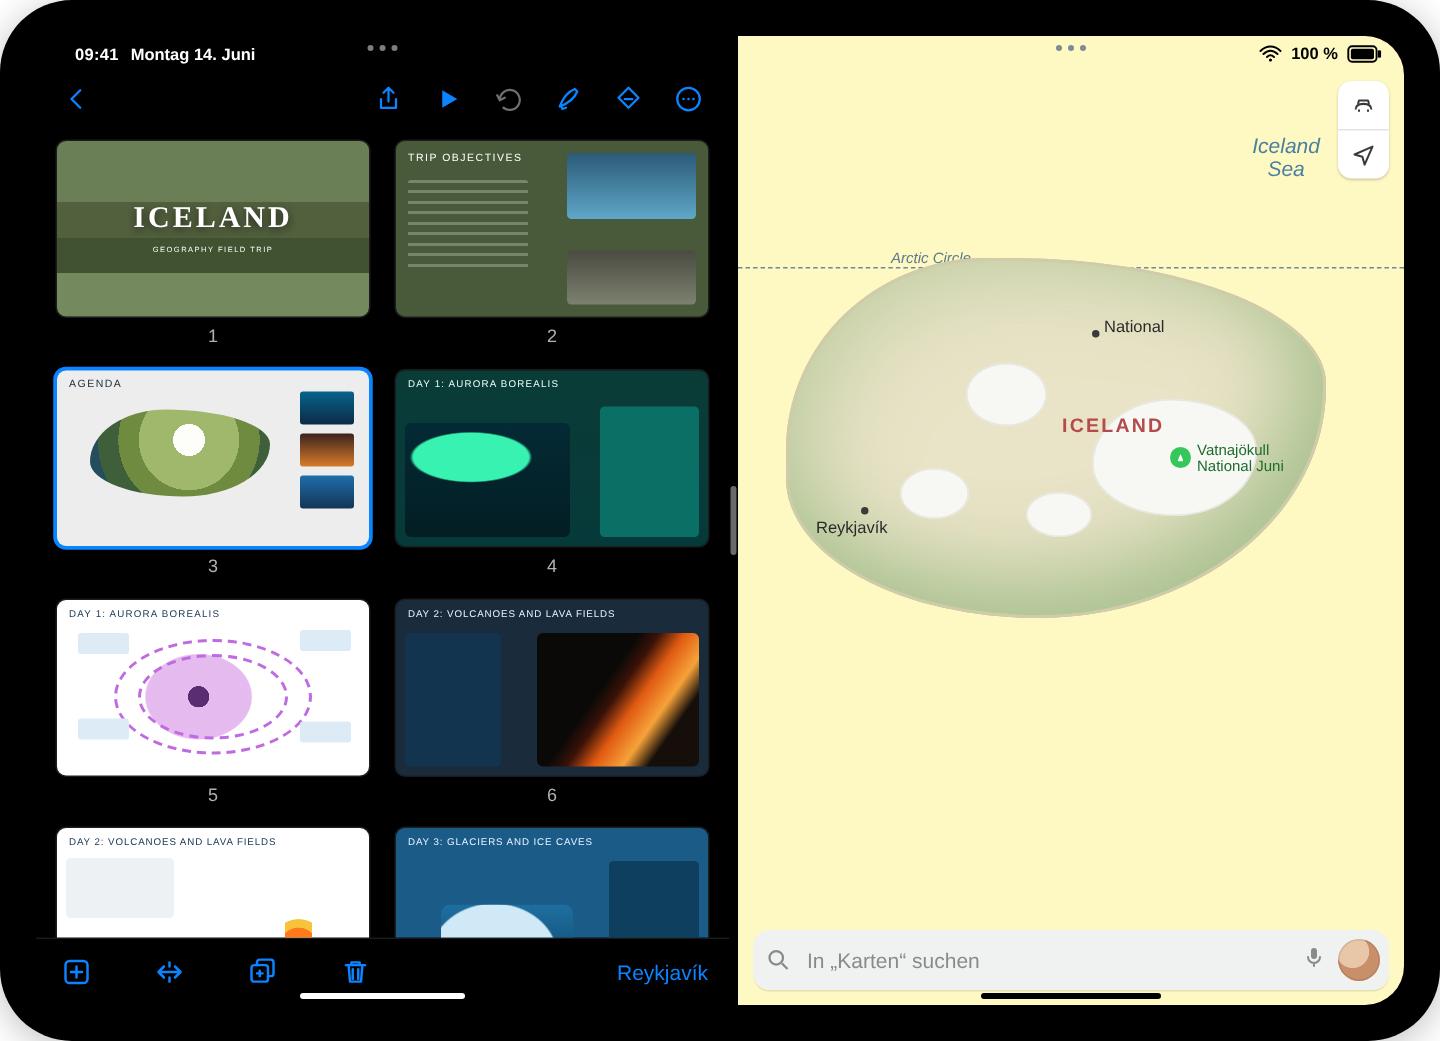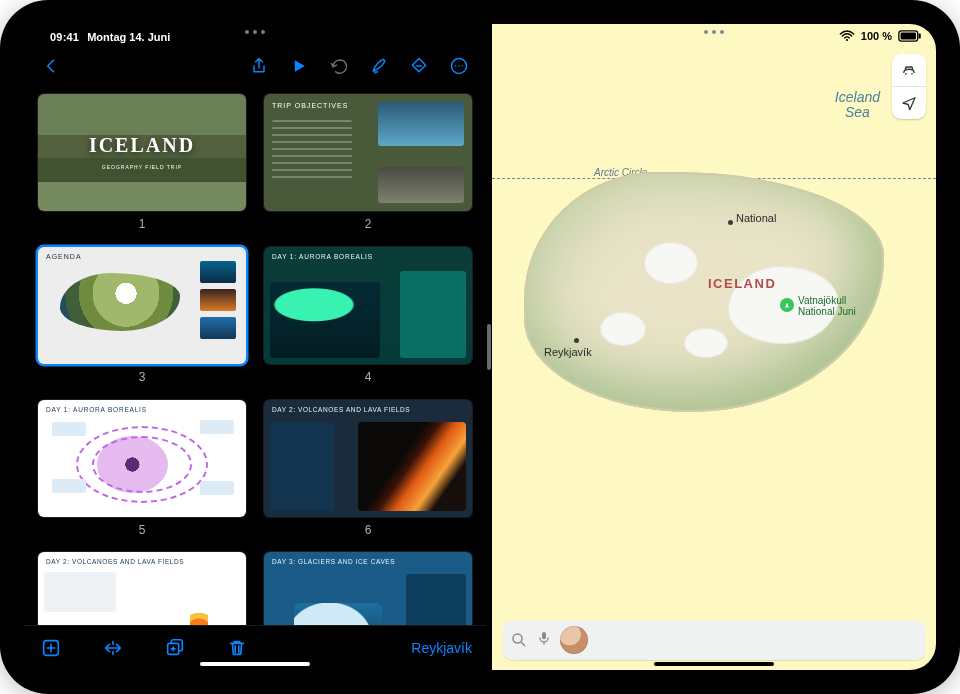--- a/index.html
+++ b/index.html
@@ -343,20 +343,21 @@
                 <path d="M4 12l16-7-7 16-2-7z"></path>
               </svg>
           </div>
         </div>
 
         <div class="searchbar">
           <svg class="mag" viewBox="0 0 24 24">
               <circle cx="10" cy="10" r="6"></circle>
               <line x1="15" y1="15" x2="20" y2="20"></line>
             </svg>
+          <input class="search-input" placeholder="In „Karten“ suchen" style="">
           <span class="mic">
             <svg viewBox="0 0 24 24">
                 <rect x="9" y="3" width="6" height="11" rx="3" fill="#8a8a8e"></rect>
                 <path d="M6 12a6 6 0 0012 0M12 18v3" stroke="#8a8a8e" stroke-width="2" fill="none" stroke-linecap="round"></path>
               </svg>
           </span>
           <div class="avatar"></div>
         </div>
 
         <div class="home-ind"></div>

